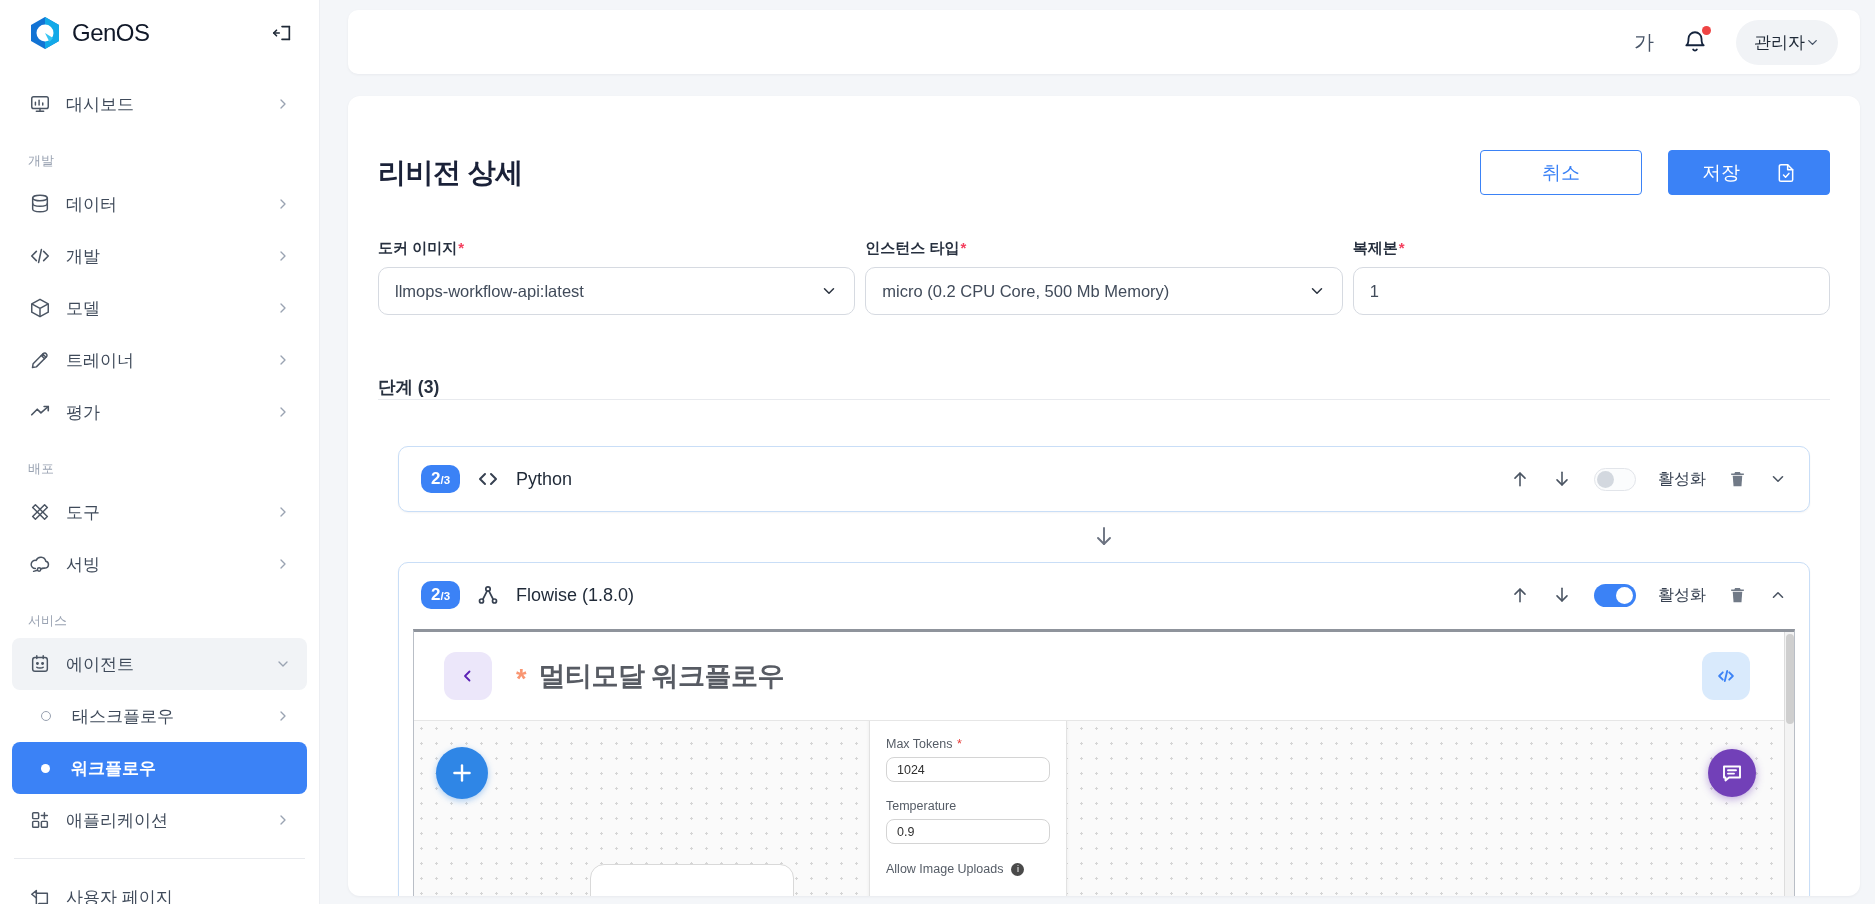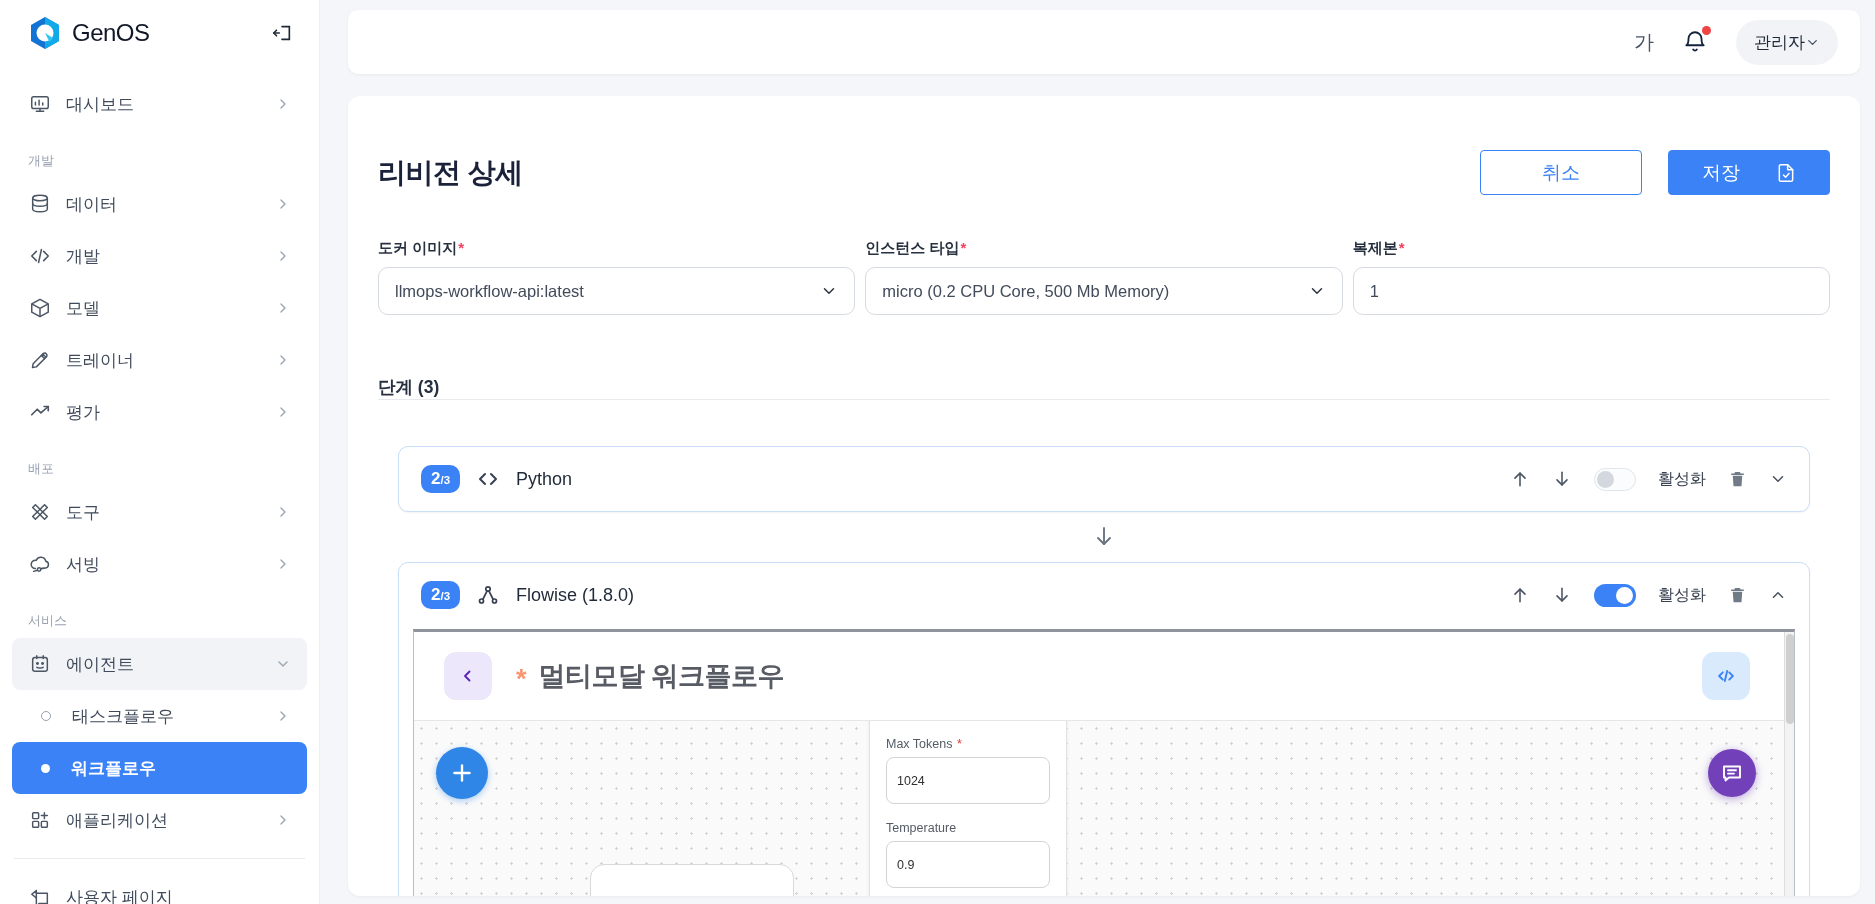--- a/index.html
+++ b/index.html
@@ -75,21 +75,21 @@
   .back-btn { width:48px; height:48px; border-radius:12px; background:#ece7fa; display:flex; align-items:center; justify-content:center; color:#5b21b6; cursor:pointer; }
   .flow-req { color:#f99672; font-size:27px; font-weight:700; margin:6px 12px 0 24px; }
   .flow-title { font-size:27px; font-weight:700; color:#575b63; letter-spacing:-0.5px; }
   .code-btn { margin-left:auto; margin-right:14px; width:48px; height:48px; border-radius:12px; background:#d9eafc; display:flex; align-items:center; justify-content:center; color:#3b82f6; cursor:pointer; }
   .flow-canvas { position:relative; height:212px; border-top:1px solid #e6e6e6; background-color:#fafafa; background-image:radial-gradient(#d5d5d5 1.2px, transparent 1.2px); background-size:15px 15px; overflow:hidden; }
   .plus-btn { position:absolute; left:22px; top:26px; width:52px; height:52px; border-radius:50%; background:#2f86e6; color:#fff; display:flex; align-items:center; justify-content:center; box-shadow:0 2px 6px rgba(47,134,230,.4); cursor:pointer; }
   .partial-node { position:absolute; left:176px; top:143px; width:204px; height:80px; background:#fff; border:1px solid #d9d9d9; border-radius:14px; padding:10px 14px; font-size:22px; color:#3c3c3c; }
   .prop-node { position:absolute; left:455px; top:-6px; width:198px; height:230px; background:#fff; border-left:1px solid #e2e2e2; border-right:1px solid #e2e2e2; box-shadow:0 0 4px rgba(0,0,0,.06); padding:22px 16px 0; }
   .prop-label { font-size:12.5px; color:#555c66; margin-bottom:6px; }
   .prop-label .req { color:#e53935; }
-  .prop-input { width:100%; height:47px; border:1px solid #d4d4d4; border-radius:8px; font-size:12.5px; color:#303030; padding:8px 10px; font-family:inherit; outline:none; background:#fff; }
+  .prop-input { width:100%; height:25px; border:1px solid #d4d4d4; border-radius:8px; font-size:12.5px; color:#303030; padding:8px 10px; font-family:inherit; outline:none; background:#fff; }
   .prop-gap { height:17px; }
   .allow-row { display:flex; align-items:center; gap:8px; margin-top:18px; font-size:12.5px; color:#555c66; }
   .info-dot { width:13px; height:13px; border-radius:50%; background:#4a4a4a; color:#fff; font-size:9px; display:flex; align-items:center; justify-content:center; }
   .chat-btn { position:absolute; right:38px; top:28px; width:48px; height:48px; border-radius:50%; background:#7240b8; color:#fff; display:flex; align-items:center; justify-content:center; box-shadow:0 2px 8px rgba(114,64,184,.45); cursor:pointer; }
   .flow-scrollbar { position:absolute; right:0; top:0; bottom:0; width:10px; background:#f3f3f3; border-left:1px solid #ddd; }
   .flow-thumb { width:8px; height:90px; background:#cfcfcf; border-radius:4px; margin:2px auto 0; }
 </style>
 </head>
 <body>
 

